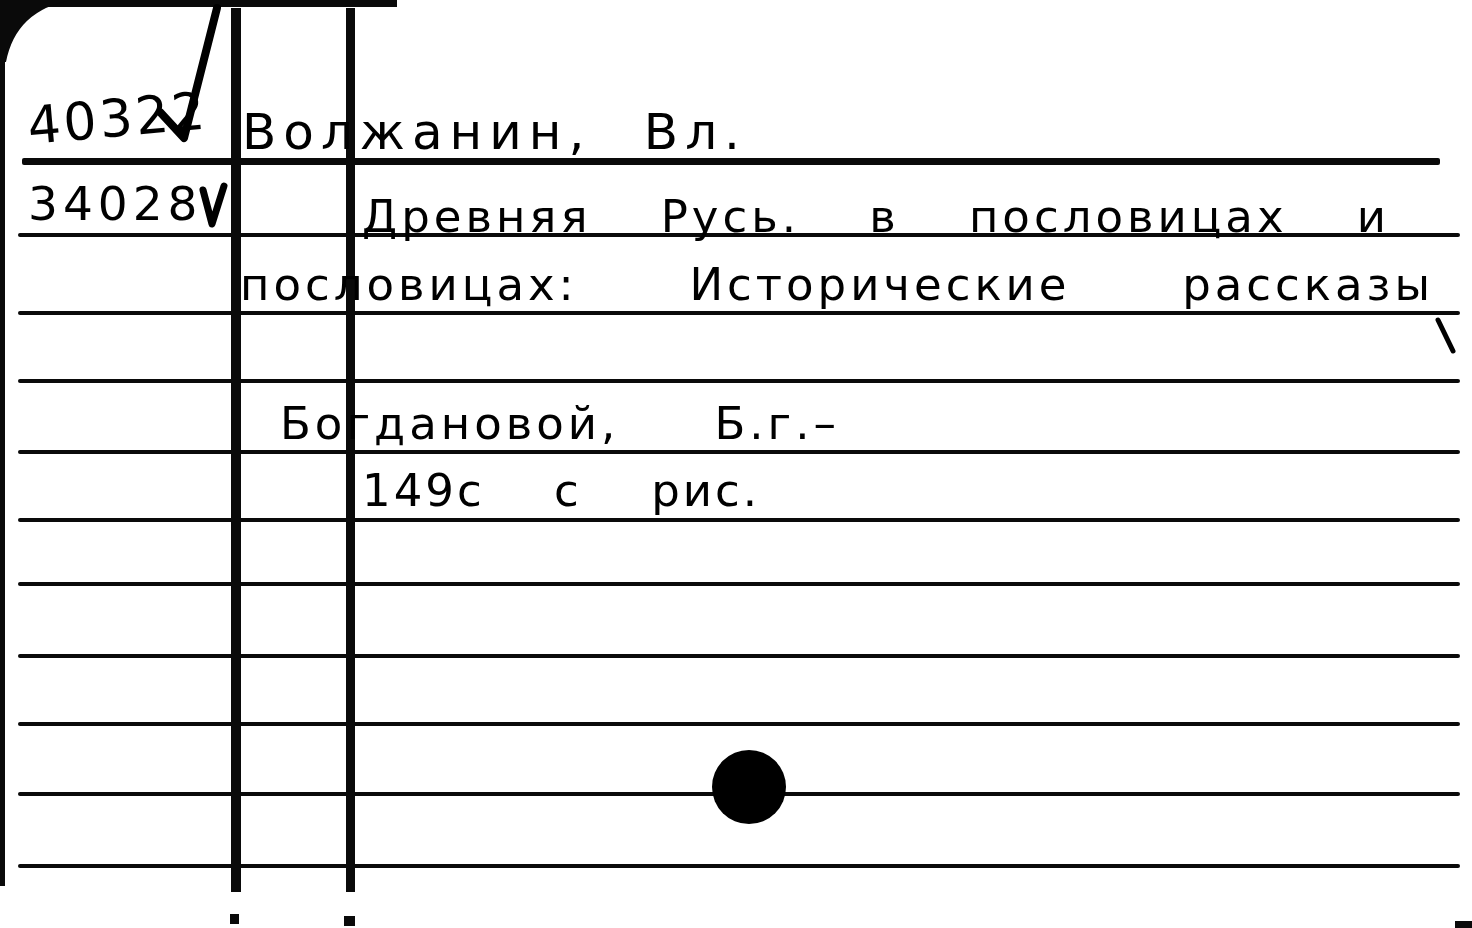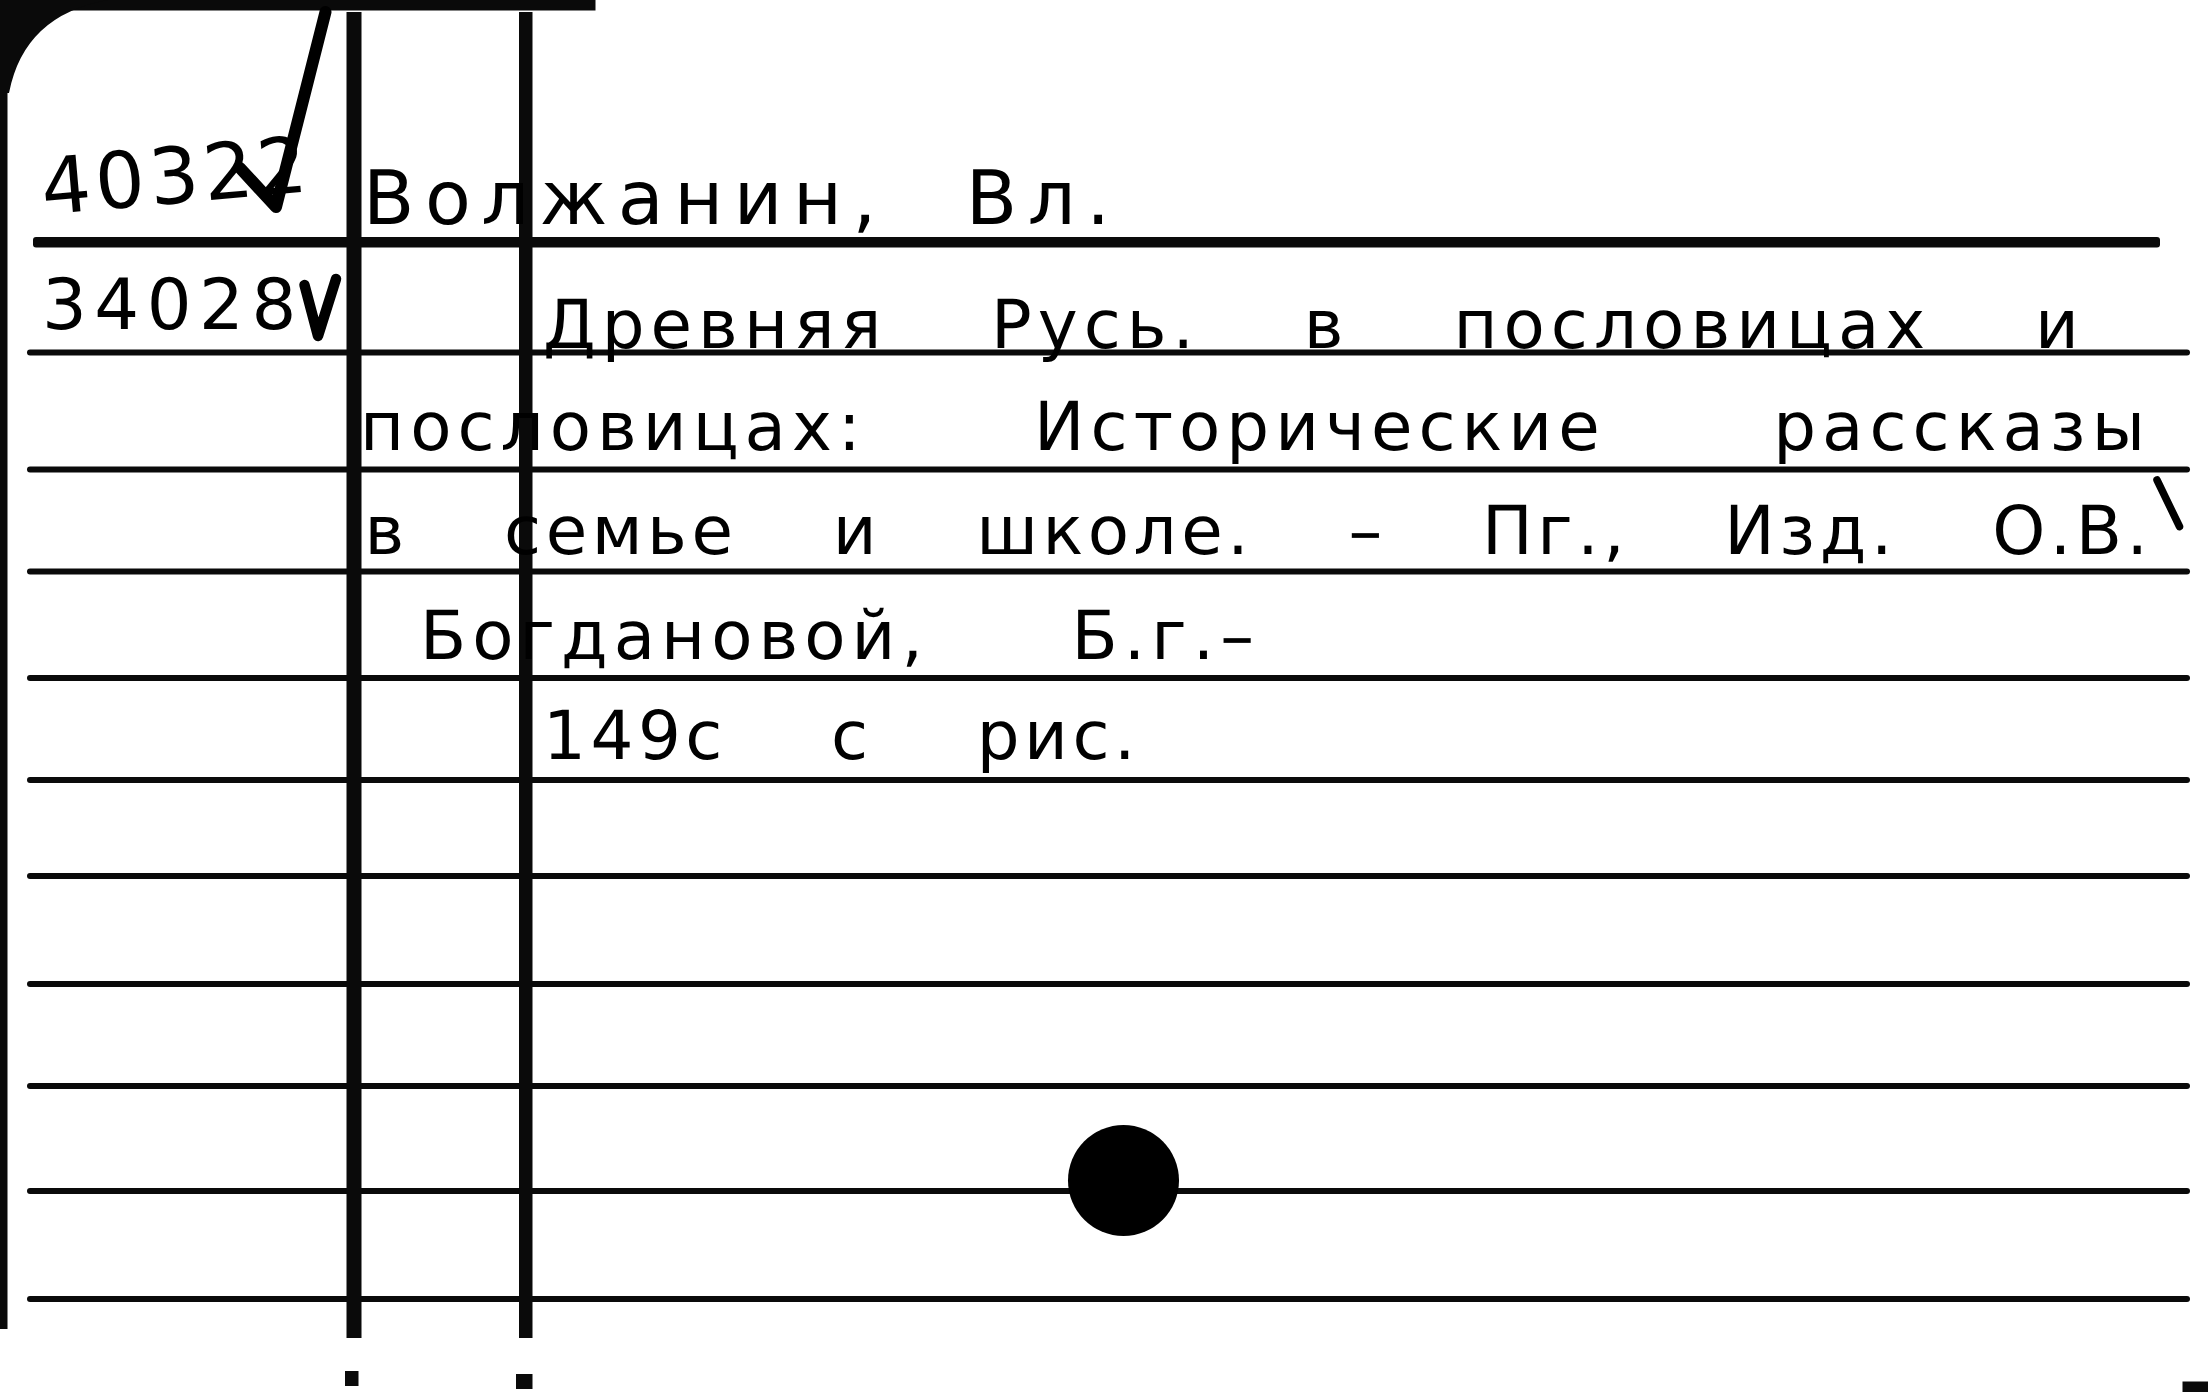--- a/index.html
+++ b/index.html
@@ -67,17 +67,16 @@
     <line x1="1438" y1="320" x2="1453" y2="351" stroke="#000" stroke-width="5" stroke-linecap="round"></line>
   </svg>
 
   <div class="hw acc1">40322</div>
   <div class="hw acc2">34028</div>
 
   <div class="hw author spread">Волжанин, Вл.</div>
 
   <div class="hw line2 spread">Древняя Русь. в пословицах и</div>
   <div class="hw line3 spread">пословицах: Исторические рассказы</div>
-  <div class="hw line4 spread">в семье и школе. – Пг., Изд. О.В.</div>
   <div class="hw line5 spread">Богдановой, Б.г.–</div>
   <div class="hw line6 spread">149с с рис.</div>
 
 </div>
 
 </body></html>

